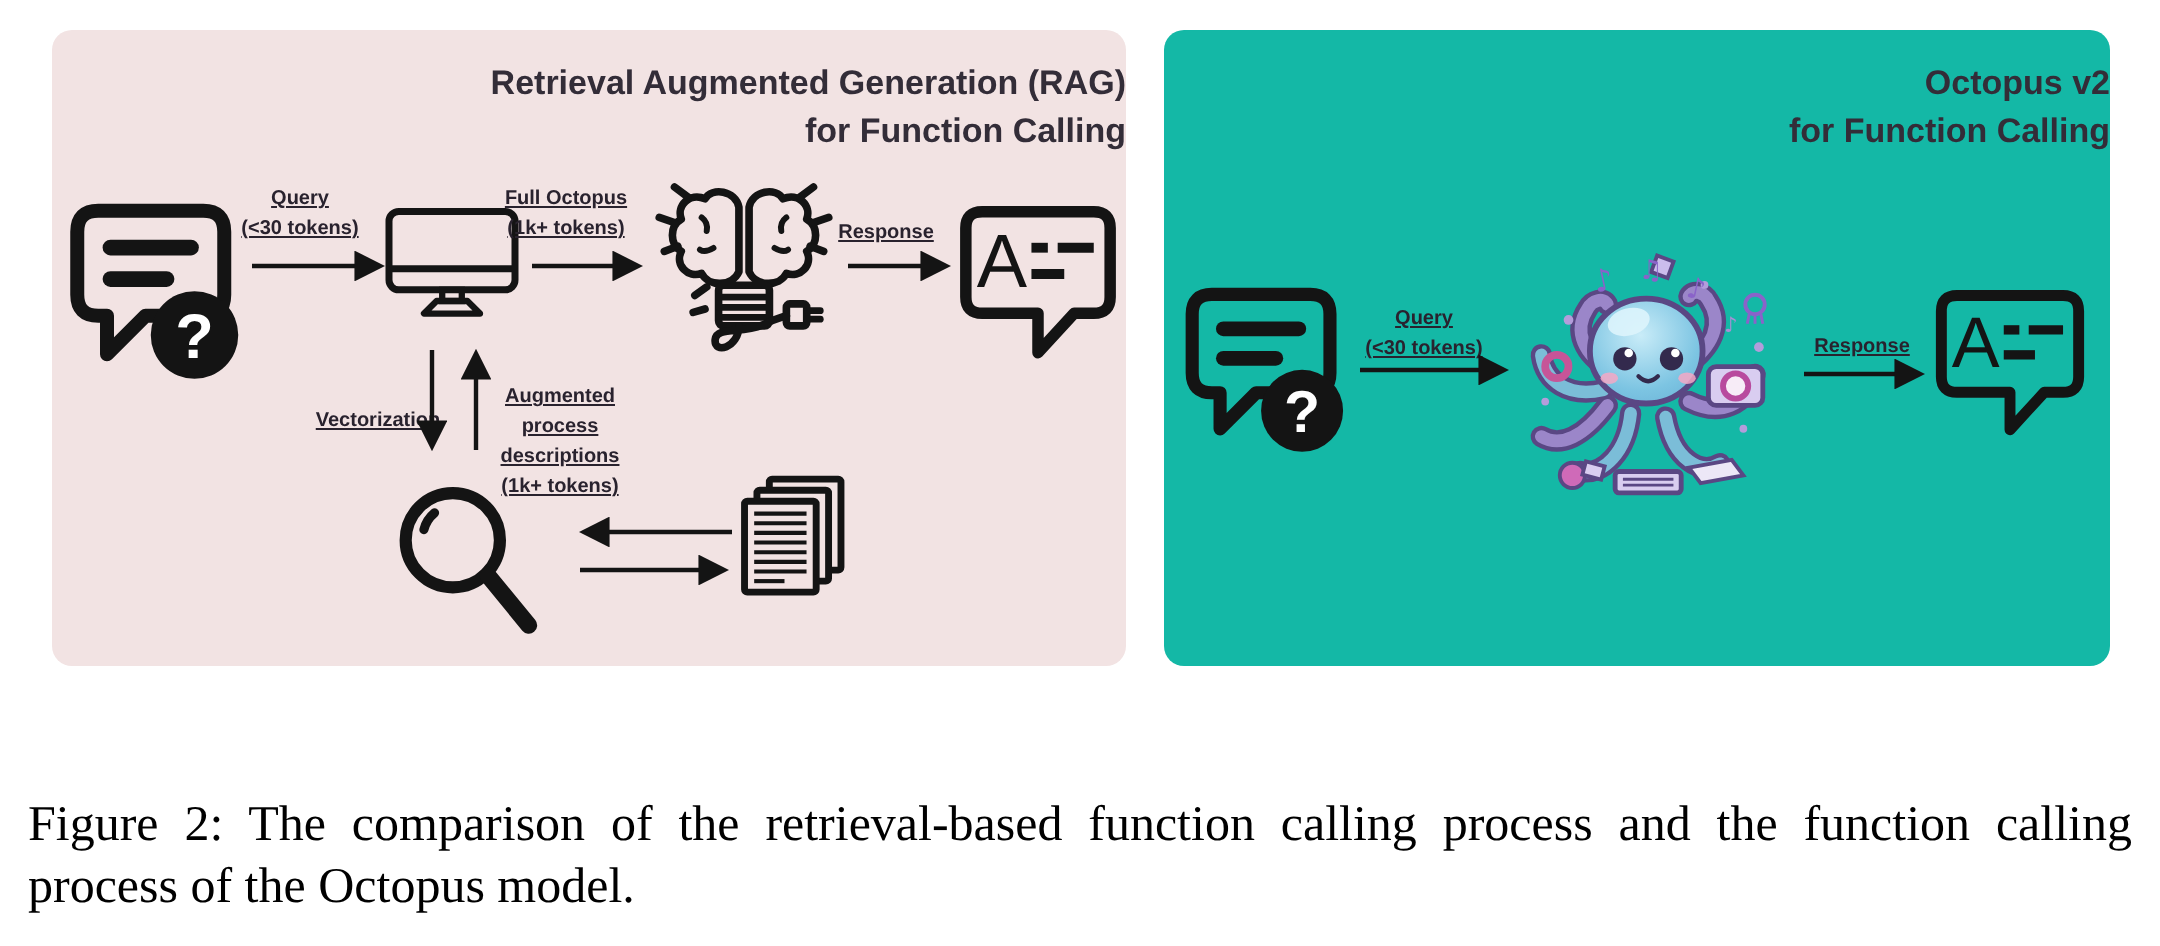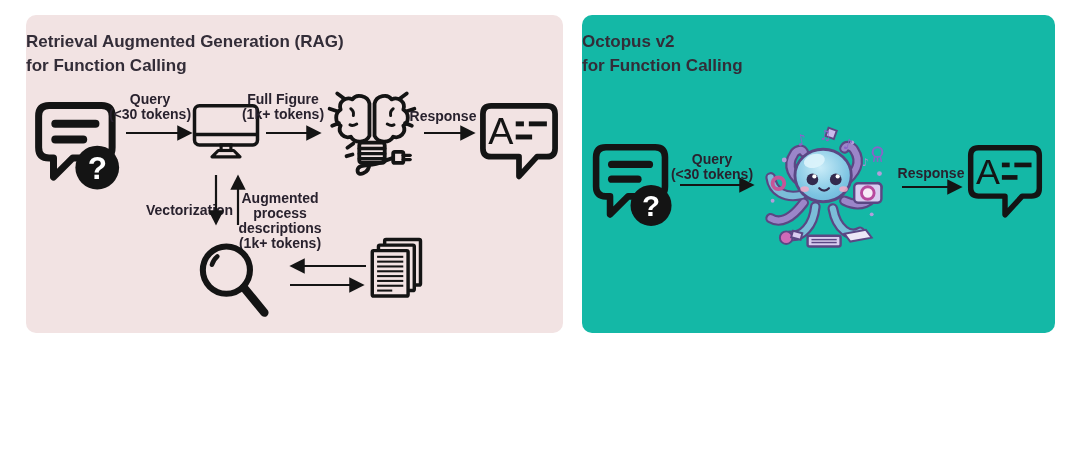--- a/index.html
+++ b/index.html
@@ -1,24 +1,24 @@
 <!DOCTYPE html>
 <html><head>
 <meta charset="utf-8">
 <style>
   html,body { margin:0; padding:0; background:#ffffff; }
   .stage { position:relative; width:1080px; height:473px; background:#ffffff;
            font-family:"Liberation Sans", sans-serif; overflow:hidden; }
   .panel { position:absolute; top:15px; height:318px; border-radius:10px; }
   .panel-rag { left:26px; width:537px; background:#f2e3e3; }
   .panel-oct { left:582px; width:473px; background:#14b8a6; }
-  .panel-title { position:absolute; top:15px; left:0; right:0; text-align:left;
+  .panel-title { position:absolute; top:15px; left:0; right:0; text-align:right;
                  font-weight:700; font-size:17px; line-height:24px; color:#332d38; }
-  .lbl { position:absolute; font-weight:700; font-size:14px; line-height:15px;
-         color:#29222e; text-align:center; }
+  .lbl { position:absolute; font-weight:700; font-size:10px; line-height:15px;
+         color:#29222e; text-align:center;text-decoration:underline; }
   .abs { position:absolute; }
   svg.overlay { position:absolute; left:0; top:0; pointer-events:none; }
   .caption { position:absolute; left:14px; top:397px; width:1052px;
              font-family:"Liberation Serif", serif; font-size:25px; line-height:31px; color:#000; }
   .cap1 { text-align:justify; text-align-last:justify; }
   .ink { stroke:#141414; fill:none; }
 </style>
 </head>
 <body>
 
@@ -45,21 +45,21 @@
     </div>
 
     <svg class="abs" style="left:165px;top:87px" width="70" height="62" viewBox="0 0 100 88">
       <rect class="ink" stroke-width="5" x="5" y="5" width="90" height="56" rx="7"></rect>
       <line class="ink" stroke-width="5" x1="5" y1="46" x2="95" y2="46"></line>
       <rect class="ink" stroke-width="4.5" x="43" y="61" width="14" height="8"></rect>
       <path class="ink" stroke-width="4.5" stroke-linejoin="round" d="M30,78 L70,78 L61,69 L39,69 Z"></path>
     </svg>
 
     <div class="lbl" style="left:209px;top:77px;width:96px">
-      <div>Full Figure</div>
+      <div>Full Octopus</div>
       <div>(1k+ tokens)</div>
     </div>
 
     <svg class="abs" style="left:298px;top:70px" width="96" height="100" viewBox="0 0 110 118">
       <g class="ink" stroke-width="4.5" stroke-linecap="round" stroke-linejoin="round">
         <path d="M52,22 C50,12 36,10 32,17 C23,13 15,21 18,29 C11,33 11,44 18,48 C14,56 22,64 30,61 C34,69 48,69 52,60 Z"></path>
         <path d="M58,22 C60,12 74,10 78,17 C87,13 95,21 92,29 C99,33 99,44 92,48 C96,56 88,64 80,61 C76,69 62,69 58,60 Z"></path>
         <path stroke-width="3.5" d="M30,28 q4,3 3,8"></path>
         <path stroke-width="3.5" d="M37,46 q-5,3 -8,1"></path>
         <path stroke-width="3.5" d="M80,28 q-4,3 -3,8"></path>
@@ -257,14 +257,18 @@
           <path d="M0,0 L10,5 L0,10 Z" fill="#141414"></path>
         </marker>
       </defs>
       <g stroke="#141414" stroke-width="2.2">
         <line x1="98" y1="170" x2="168" y2="170" marker-end="url(#ah2)"></line>
         <line x1="320" y1="172" x2="376" y2="172" marker-end="url(#ah2)"></line>
       </g>
     </svg>
   </div>
 
+  <div class="caption">
+    <div class="cap1">Figure 2: The comparison of the retrieval-based function calling process and the function calling</div>
+    <div>process of the Octopus model.</div>
+  </div>
 
 </div>
 
 </body></html>

